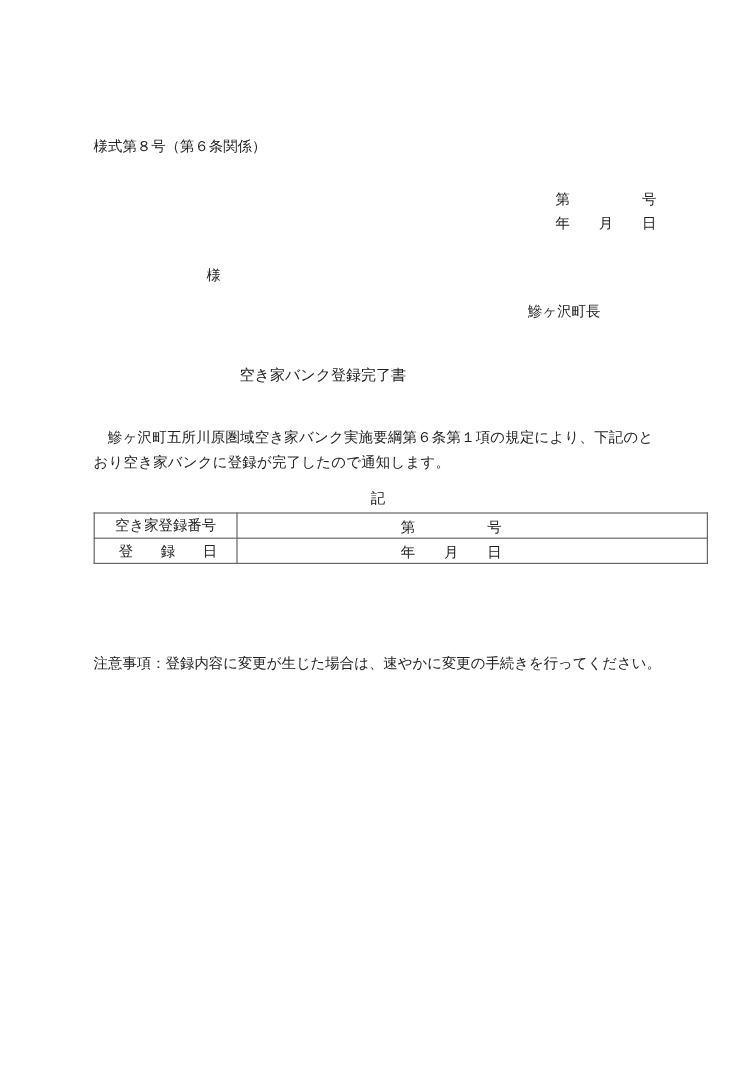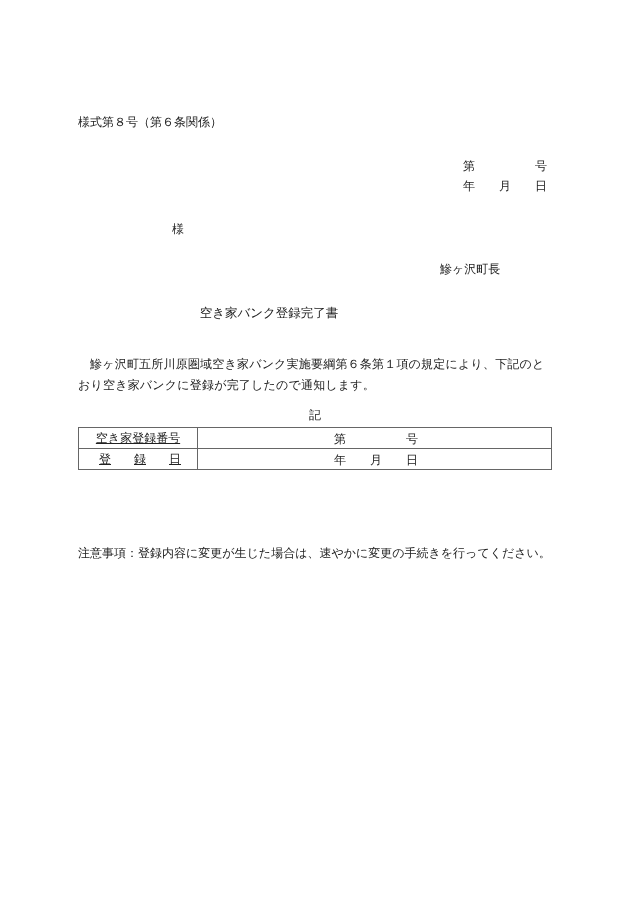--- a/index.html
+++ b/index.html
@@ -15,39 +15,38 @@
       color: #222222;
       font-size: 12px;
       overflow: hidden;
     }
     .abs { position: absolute; white-space: nowrap; margin-top: 18px; }
     .form-number { left: 78px; top: 96px; font-size: 12px; }
     .doc-no-row { left: 463px; top: 140px; width: 84px; }
     .date-row { left: 463px; top: 160px; width: 84px; }
     .doc-no-row span, .date-row span { position: absolute; top: 0; }
     .recipient { left: 172px; top: 203px; }
-    .issuer { left: 440px; top: 243px; }
+    .issuer { left: 440px; top: 233px; }
     .title { left: 0; width: 538px; text-align: center; top: 287px; font-size: 12.5px; }
     .body-text {
       left: 78px; top: 336px; width: 475px;
       white-space: normal;
       line-height: 21px;
       text-indent: 12px;
       font-size: 12px;
       letter-spacing: 0.2px;
     }
     .ki { left: 0; width: 630px; text-align: center; top: 389px; }
 
     table.reg-table {
       position: absolute;
       left: 78px; top: 427px;
-      width: 474px;
+      width: 512px;
       border-collapse: collapse;
       font-size: 12px;
-      text-decoration: underline;
     }
     table.reg-table td {
       border: 1px solid #666666;
       height: 20px;
       padding: 0;
       vertical-align: middle;
     }
     td.label-cell { width: 118px; text-align: center; }
     td.value-cell { position: relative; }
     .spread { display: flex; justify-content: space-between; padding: 0 16px 0 20px; }

